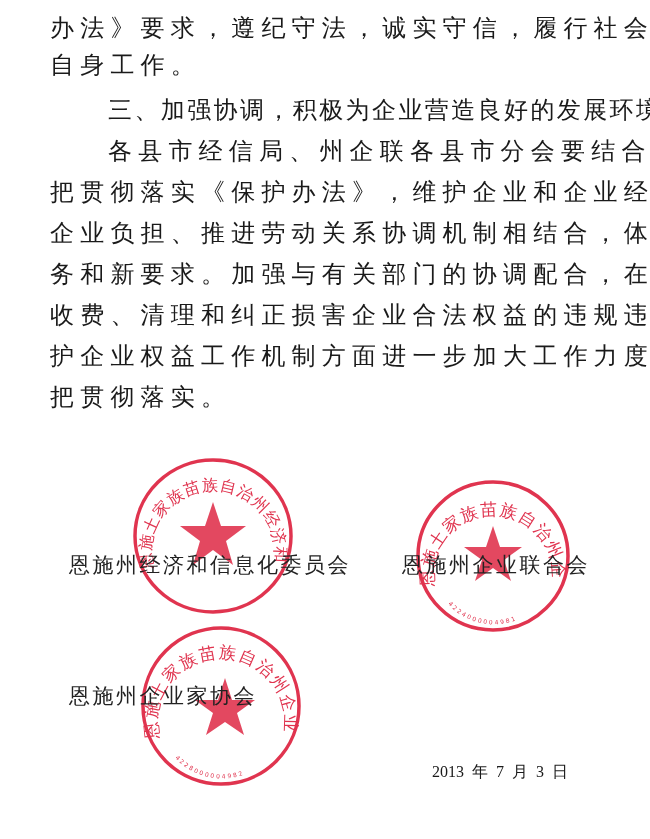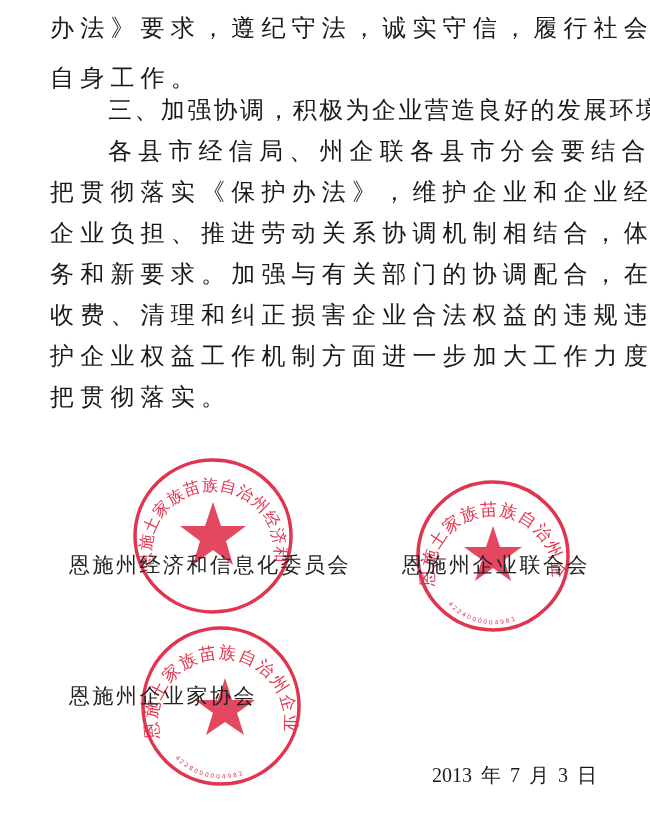--- a/index.html
+++ b/index.html
@@ -7,30 +7,30 @@
          font-family: "DejaVu Serif", "Liberation Serif", serif; color: #1a1a1a; }
   .page { position: absolute; left: 0; top: 0; width: 650px; height: 839px; }
   .line { position: absolute; left: 50px; white-space: nowrap; font-size: 24px;
           letter-spacing: 6.2px; line-height: 30px; }
   .indent { left: 108px; }
   .heading { left: 108px; letter-spacing: 2.4px; }
   .seal { position: absolute; }
   .seal svg { display: block; }
   .sign { position: absolute; white-space: nowrap; font-size: 21px; letter-spacing: 2.5px;
           font-family: "DejaVu Sans", "Liberation Sans", sans-serif; color: #222; font-weight: 300; }
-  .date { position: absolute; left: 432px; top: 762px; font-size: 20px; white-space: nowrap;
+  .date { position: absolute; left: 432px; top: 762px; font-size: 16px; white-space: nowrap;
           font-family: "Liberation Serif", "DejaVu Serif", serif; word-spacing: 4px; color:#1a1a1a; }
 </style>
 </head>
 <body>
 
 <div class="page">
 
   <div class="line" style="top:13px;">办法》要求，遵纪守法，诚实守信，履行社会责任，做好企业</div>
-  <div class="line" style="top:63px;font-family:Liberation Serif, serif;">自身工作。</div>
+  <div class="line" style="top:50px;font-family:Liberation Serif, serif;">自身工作。</div>
 
   <div class="line heading" style="top:95px;">三、加强协调，积极为企业营造良好的发展环境</div>
 
   <div class="line indent" style="top:136px;">各县市经信局、州企联各县市分会要结合自身工作职责，</div>
   <div class="line" style="top:177px;">把贯彻落实《保护办法》，维护企业和企业经营者权益与减轻</div>
   <div class="line" style="top:218px;">企业负担、推进劳动关系协调机制相结合，体现新形势、新任</div>
   <div class="line" style="top:259px;">务和新要求。加强与有关部门的协调配合，在治理和规范涉企</div>
   <div class="line" style="top:300px;">收费、清理和纠正损害企业合法权益的违规违纪行为，建立维</div>
   <div class="line" style="top:341px;">护企业权益工作机制方面进一步加大工作力度，为企业创造良</div>
   <div class="line" style="top:382px;">把贯彻落实。</div>

